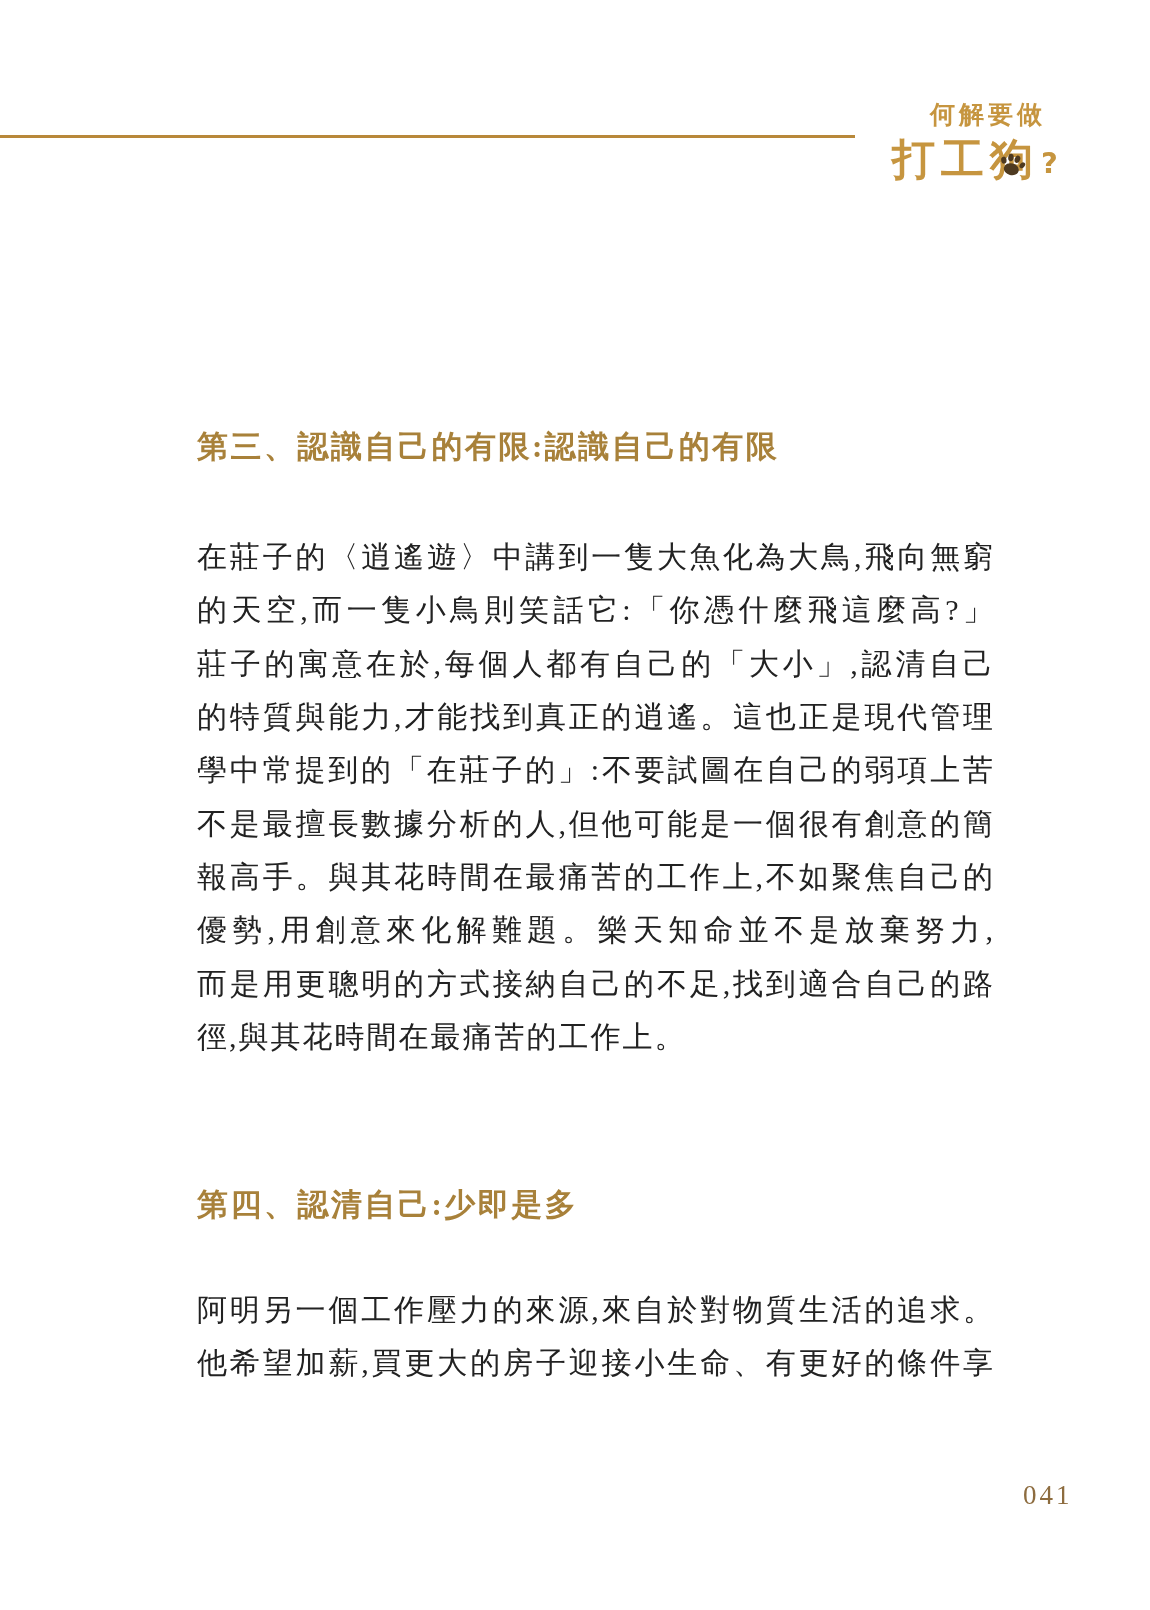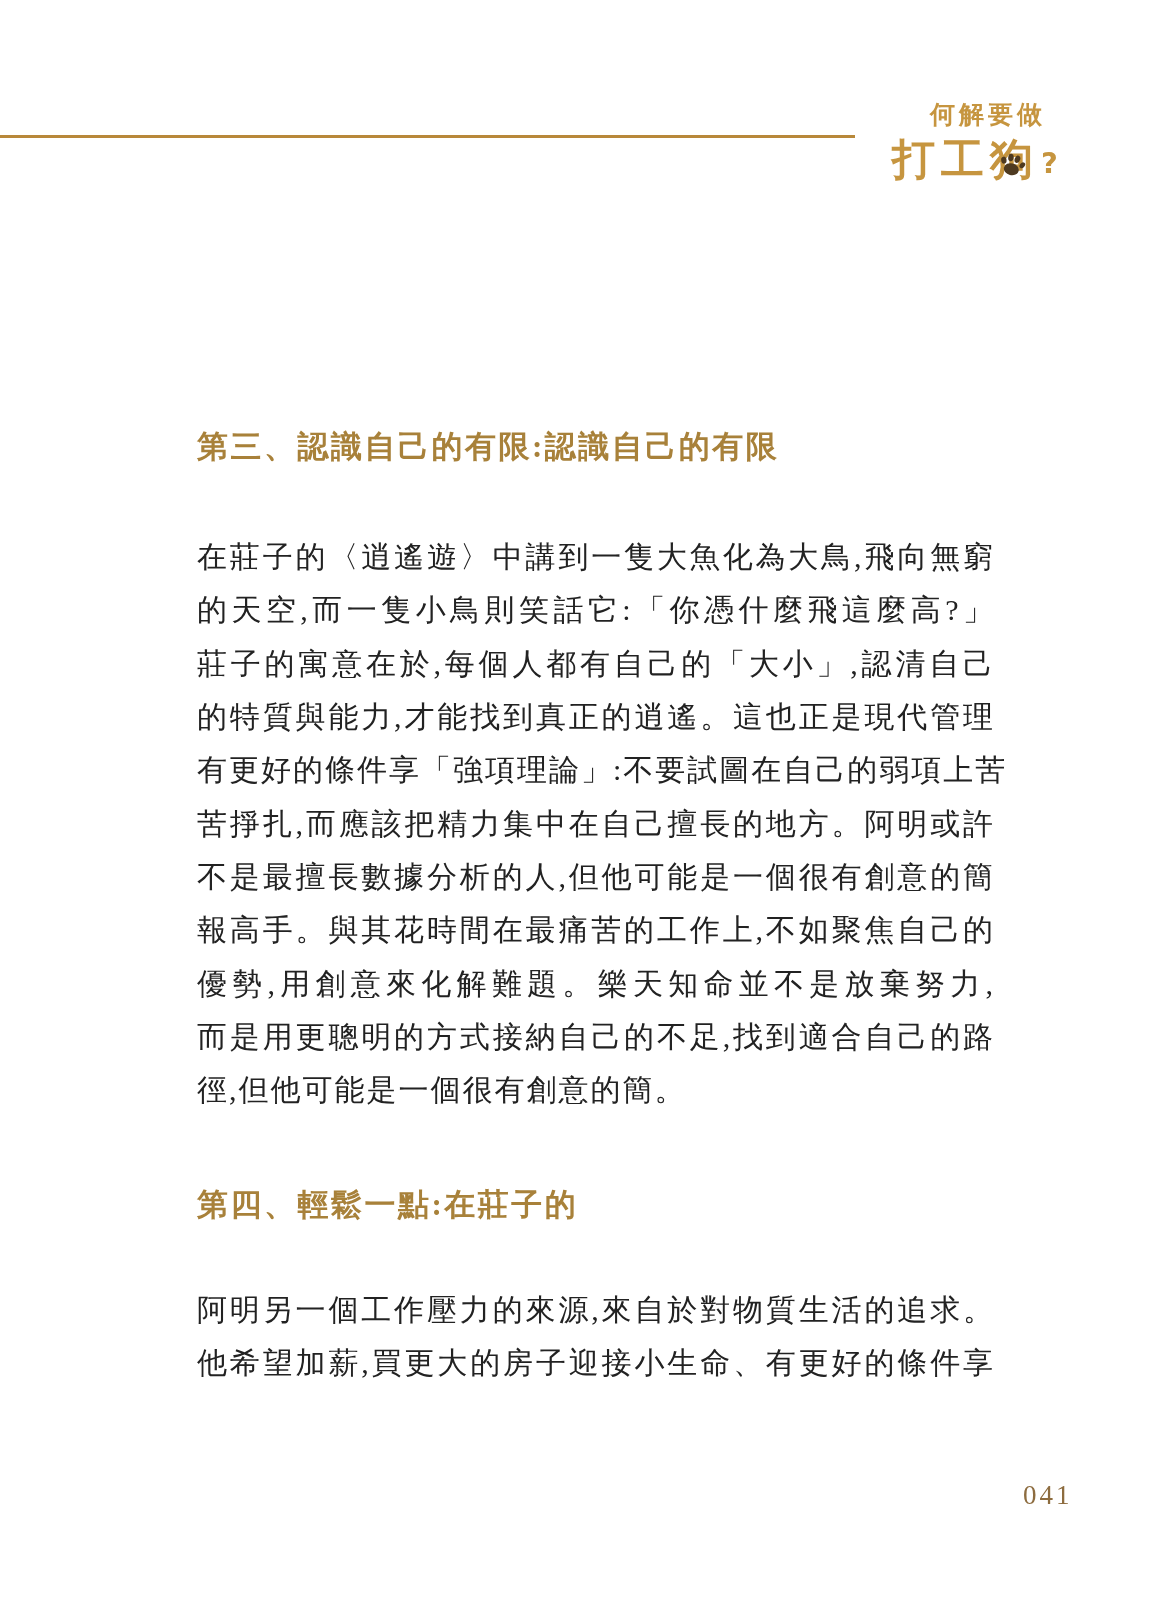--- a/index.html
+++ b/index.html
@@ -107,30 +107,29 @@
     </div>
   </div>
 
   <div class="heading" id="heading-1">第三、認識自己的有限:認識自己的有限</div>
 
   <div class="para" id="para-1">
     <div class="bline">在莊子的〈逍遙遊〉中講到一隻大魚化為大鳥,飛向無窮</div>
     <div class="bline">的天空,而一隻小鳥則笑話它:「你憑什麼飛這麼高?」</div>
     <div class="bline">莊子的寓意在於,每個人都有自己的「大小」,認清自己</div>
     <div class="bline">的特質與能力,才能找到真正的逍遙。這也正是現代管理</div>
-    <div class="bline">有更好的條件享「強項理論」:不要試圖在自己的弱項上苦</div>
-    <div class="bline">苦掙扎,而應該把精力集中在自己擅長的地方。阿明或許</div>
+    <div class="bline">學中常提到的「在莊子的」:不要試圖在自己的弱項上苦</div>
     <div class="bline">不是最擅長數據分析的人,但他可能是一個很有創意的簡</div>
     <div class="bline">報高手。與其花時間在最痛苦的工作上,不如聚焦自己的</div>
     <div class="bline">優勢,用創意來化解難題。樂天知命並不是放棄努力,</div>
     <div class="bline">而是用更聰明的方式接納自己的不足,找到適合自己的路</div>
-    <div class="bline short">徑,但他可能是一個很有創意的簡。</div>
+    <div class="bline short">徑,與其花時間在最痛苦的工作上。</div>
   </div>
 
-  <div class="heading" id="heading-2">第四、輕鬆一點:在莊子的</div>
+  <div class="heading" id="heading-2">第四、認清自己:少即是多</div>
 
   <div class="para" id="para-2">
     <div class="bline">阿明另一個工作壓力的來源,來自於對物質生活的追求。</div>
     <div class="bline">他希望加薪,買更大的房子迎接小生命、有更好的條件享</div>
   </div>
 
   <div class="page-number">041</div>
 
 </div>
 

